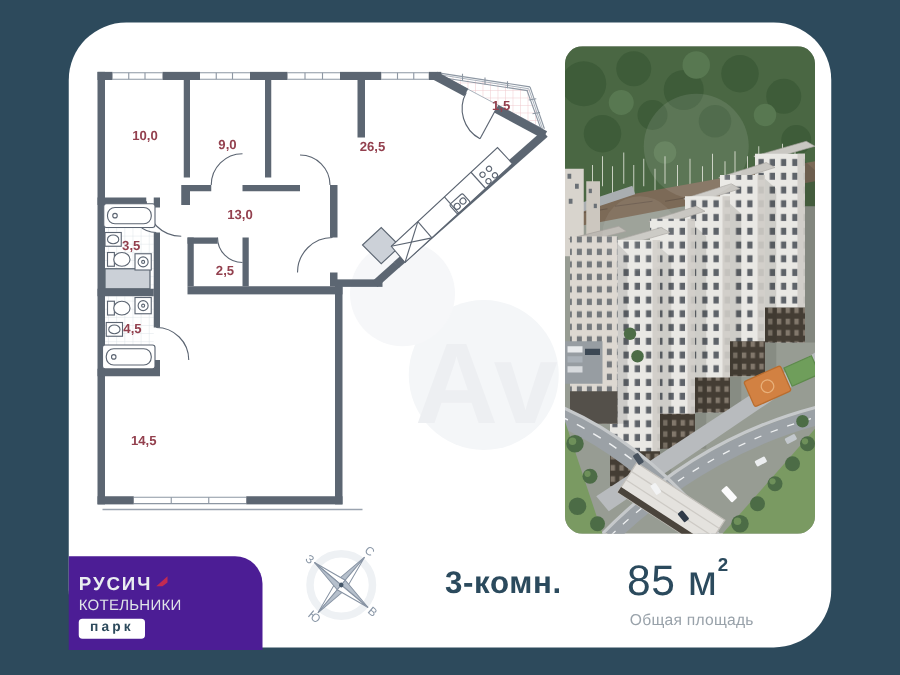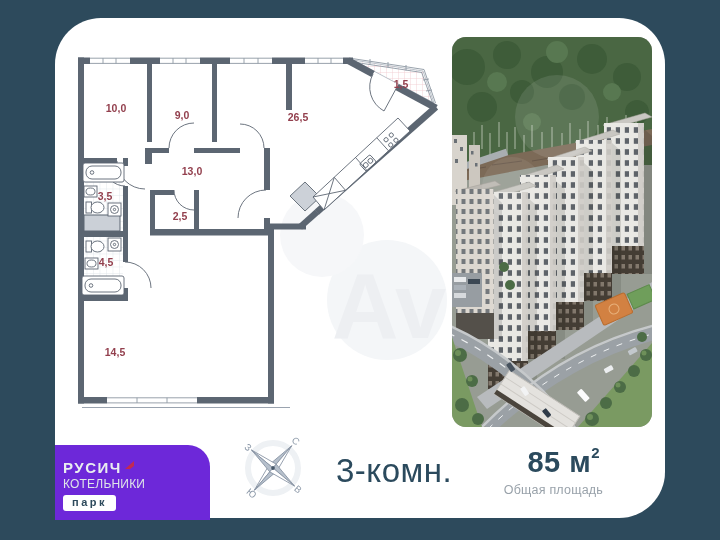--- a/index.html
+++ b/index.html
@@ -1,29 +1,29 @@
 <!DOCTYPE html>
 <html><head>
 <meta charset="utf-8">
 <style>
   html,body{margin:0;padding:0;}
   body{width:720px;height:540px;font-family:"Liberation Sans",sans-serif;}
   .page{position:relative;width:720px;height:540px;background:#2D4A5C;overflow:hidden;}
   .card{position:absolute;left:55px;top:18px;width:610px;height:500px;background:#ffffff;border-radius:46px;}
   .plan{position:absolute;left:57px;top:28px;}
   .photo{position:absolute;left:452px;top:37px;}
-  .logo-block{position:absolute;left:55px;top:445px;width:155px;height:75px;background:#6d28d9;border-radius:0 22px 0 0;box-sizing:border-box;padding:15px 12px 0 8px;}
+  .logo-block{position:absolute;left:55px;top:445px;width:155px;height:75px;background:#4c1d95;border-radius:0 22px 0 0;box-sizing:border-box;padding:15px 12px 0 8px;}
   .logo-brand-row{display:flex;align-items:flex-start;gap:2px;}
   .logo-brand{color:#E9EDF0;font-weight:700;font-size:15px;letter-spacing:1.5px;line-height:1;}
   .logo-project{color:#DFE4E8;font-weight:400;font-size:12px;letter-spacing:0.2px;line-height:1;margin-top:3px;}
   .logo-badge{display:inline-block;background:#ffffff;color:#2D4A5C;font-weight:700;font-size:11px;letter-spacing:2.5px;padding:2px 9px 3px;border-radius:3px;margin-top:5px;line-height:1;}
   .compass{position:absolute;left:236px;top:427px;}
-  .rooms-count{position:absolute;left:336px;top:452px;width:120px;font-size:33px;font-weight:400;color:#2B4A5D;letter-spacing:0.5px;}
+  .rooms-count{position:absolute;left:356px;top:452px;width:120px;font-size:25px;font-weight:700;color:#2B4A5D;letter-spacing:0.5px;}
   .area-block{position:absolute;left:481px;top:446px;width:122px;text-align:center;color:#2B4A5D;}
-  .area-value{font-size:29px;font-weight:700;letter-spacing:0.5px;margin-left:43px;}
+  .area-value{font-size:34px;font-weight:400;letter-spacing:0.5px;}
   .area-sup{font-size:15px;font-weight:600;vertical-align:top;position:relative;top:-2px;}
   .area-caption{font-size:12.5px;color:#99A2AA;margin-top:4px;letter-spacing:0.2px;text-align:right;}
   svg text{font-family:"Liberation Sans",sans-serif;}
 </style>
 </head>
 <body>
 
 <div class="page">
   <div class="card"></div>
 

